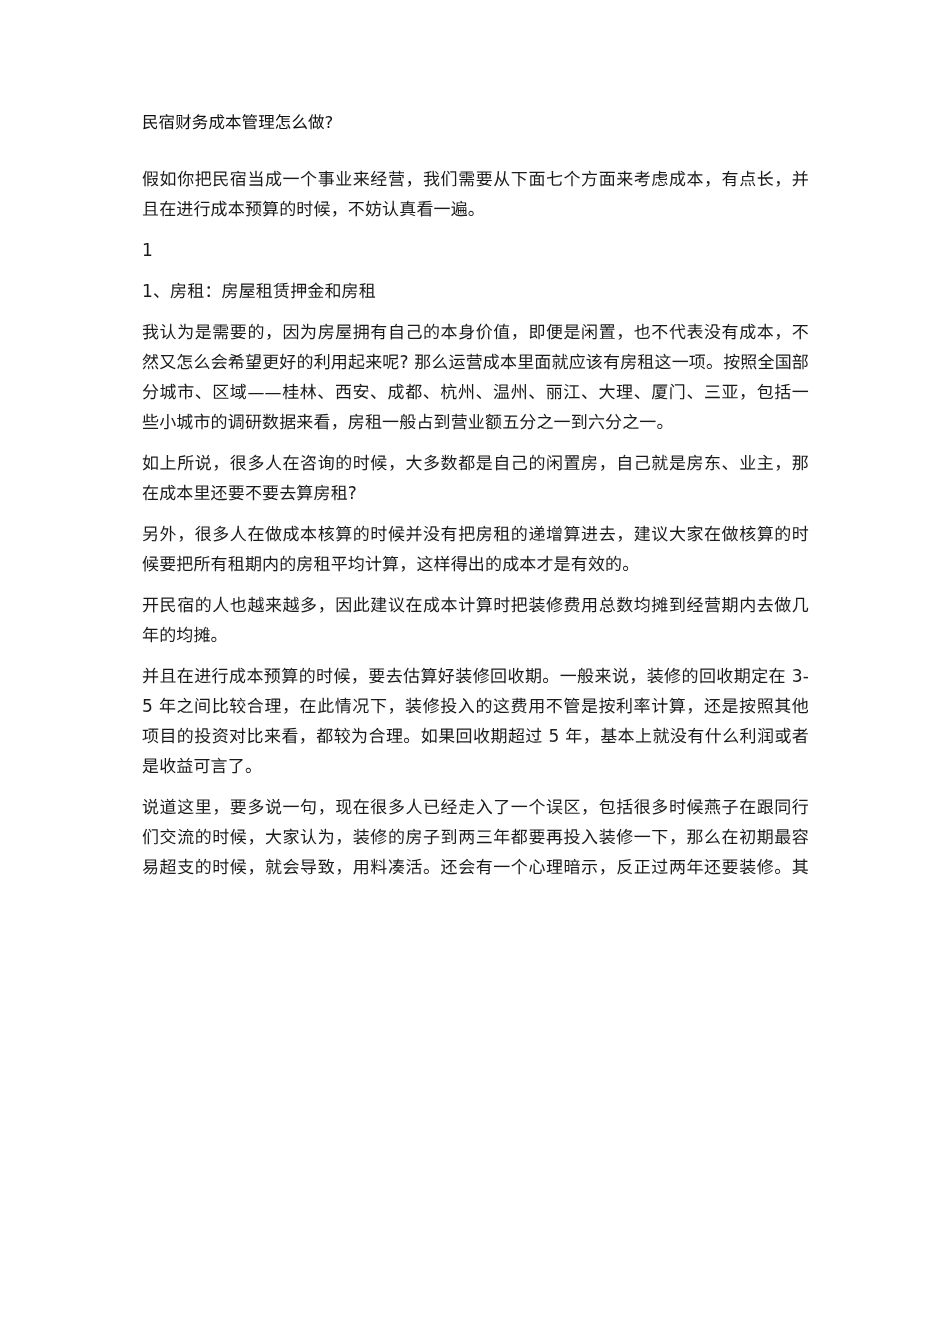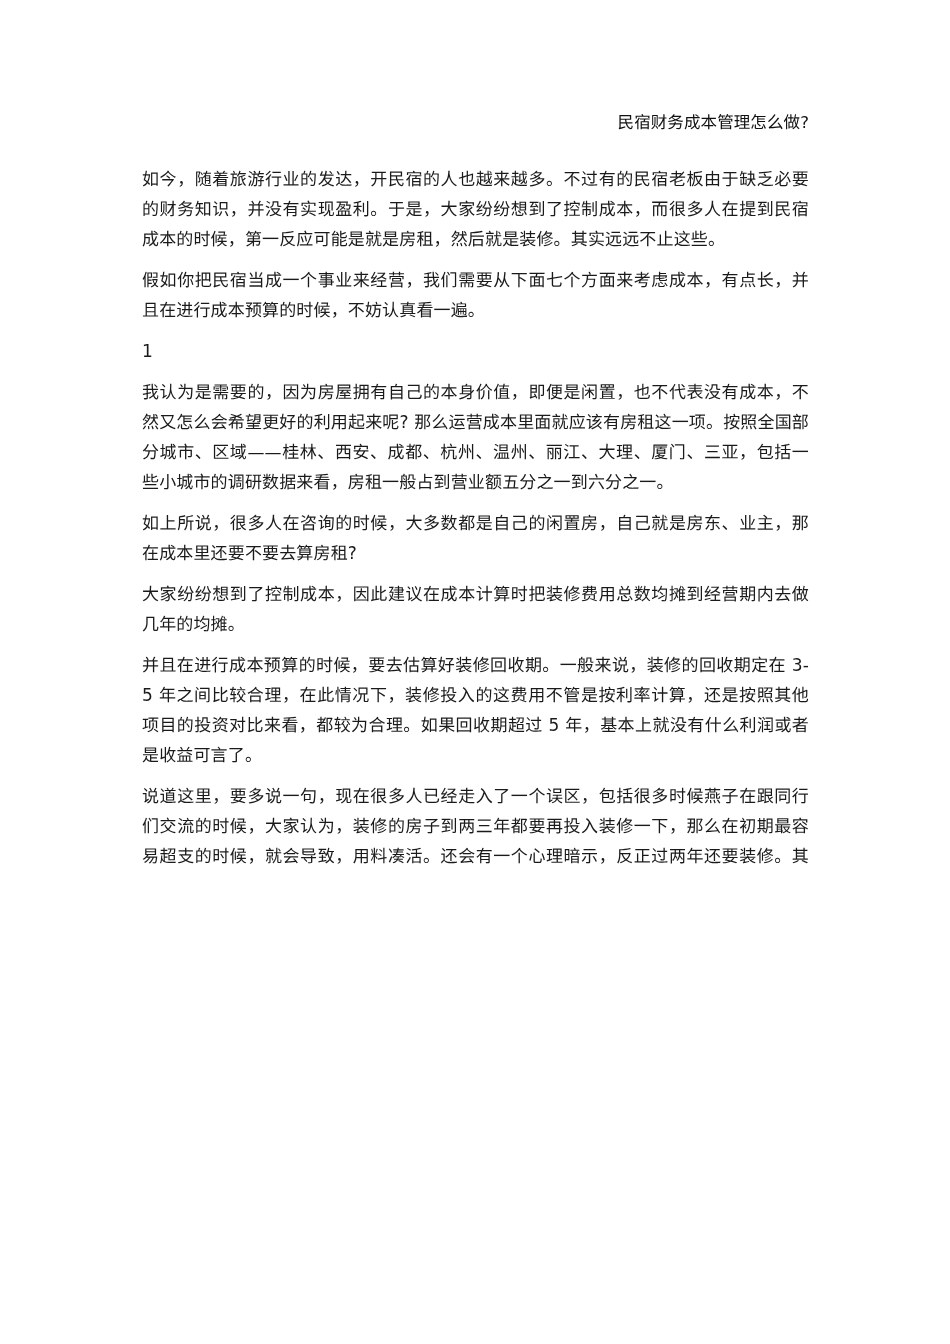--- a/index.html
+++ b/index.html
@@ -26,21 +26,21 @@
   }
 
   .doc-body {
     position: absolute;
     left: 142px;
     top: 108px;
     width: 667px;
   }
 
   .doc-title {
-    text-align: right;
+    text-align: left;
     font-size: 16.5px;
     line-height: 30px;
     font-weight: normal;
     color: #111111;
     margin: 0 0 26px 0;
     letter-spacing: 0.1px;
   }
 
   .para {
     font-size: 17px;
@@ -69,35 +69,36 @@
   }
 </style>
 </head>
 <body>
 
 <div class="page">
   <div class="doc-body">
 
     <h1 class="doc-title">民宿财务成本管理怎么做?</h1>
 
-    <p class="para">如今，随着旅游行业的发达，开民宿的人也越来越多。不过有的民宿老板由于缺乏必要的财务知识，并没有实现盈利。于是，大家纷纷想到了控制成本，而很多人在提到民宿成本的时候，第一反应可能是就是房租，然后就是装修。其实远远不止这些。</p>
 
 
     <p class="para">假如你把民宿当成一个事业来经营，我们需要从下面七个方面来考虑成本，有点长，并且在进行成本预算的时候，不妨认真看一遍。</p>
 
     <p class="para single">1</p>
 
 
+    <p class="para numbered">1、房租：房屋租赁押金和房租</p>
 
     <p class="para">我认为是需要的，因为房屋拥有自己的本身价值，即便是闲置，也不代表没有成本，不然又怎么会希望更好的利用起来呢? 那么运营成本里面就应该有房租这一项。按照全国部分城市、区域——桂林、西安、成都、杭州、温州、丽江、大理、厦门、三亚，包括一些小城市的调研数据来看，房租一般占到营业额五分之一到六分之一。</p>
 
     <p class="para">如上所说，很多人在咨询的时候，大多数都是自己的闲置房，自己就是房东、业主，那在成本里还要不要去算房租?</p>
 
+    <p class="para">另外，很多人在做成本核算的时候并没有把房租的递增算进去，建议大家在做核算的时候要把所有租期内的房租平均计算，这样得出的成本才是有效的。</p>
 
 
-    <p class="para">大家纷纷想到了控制成本，因此建议在成本计算时把装修费用总数均摊到经营期内去做几年的均摊。</p>
+    <p class="para">开民宿的人也越来越多，因此建议在成本计算时把装修费用总数均摊到经营期内去做几年的均摊。</p>
 
     <p class="para">并且在进行成本预算的时候，要去估算好装修回收期。一般来说，装修的回收期定在 3-5 年之间比较合理，在此情况下，装修投入的这费用不管是按利率计算，还是按照其他项目的投资对比来看，都较为合理。如果回收期超过 5 年，基本上就没有什么利润或者是收益可言了。</p>
 
     <p class="para clipped">说道这里，要多说一句，现在很多人已经走入了一个误区，包括很多时候燕子在跟同行们交流的时候，大家认为，装修的房子到两三年都要再投入装修一下，那么在初期最容易超支的时候，就会导致，用料凑活。还会有一个心理暗示，反正过两年还要装修。其实这在</p>
 
   </div>
 </div>
 
 </body></html>

